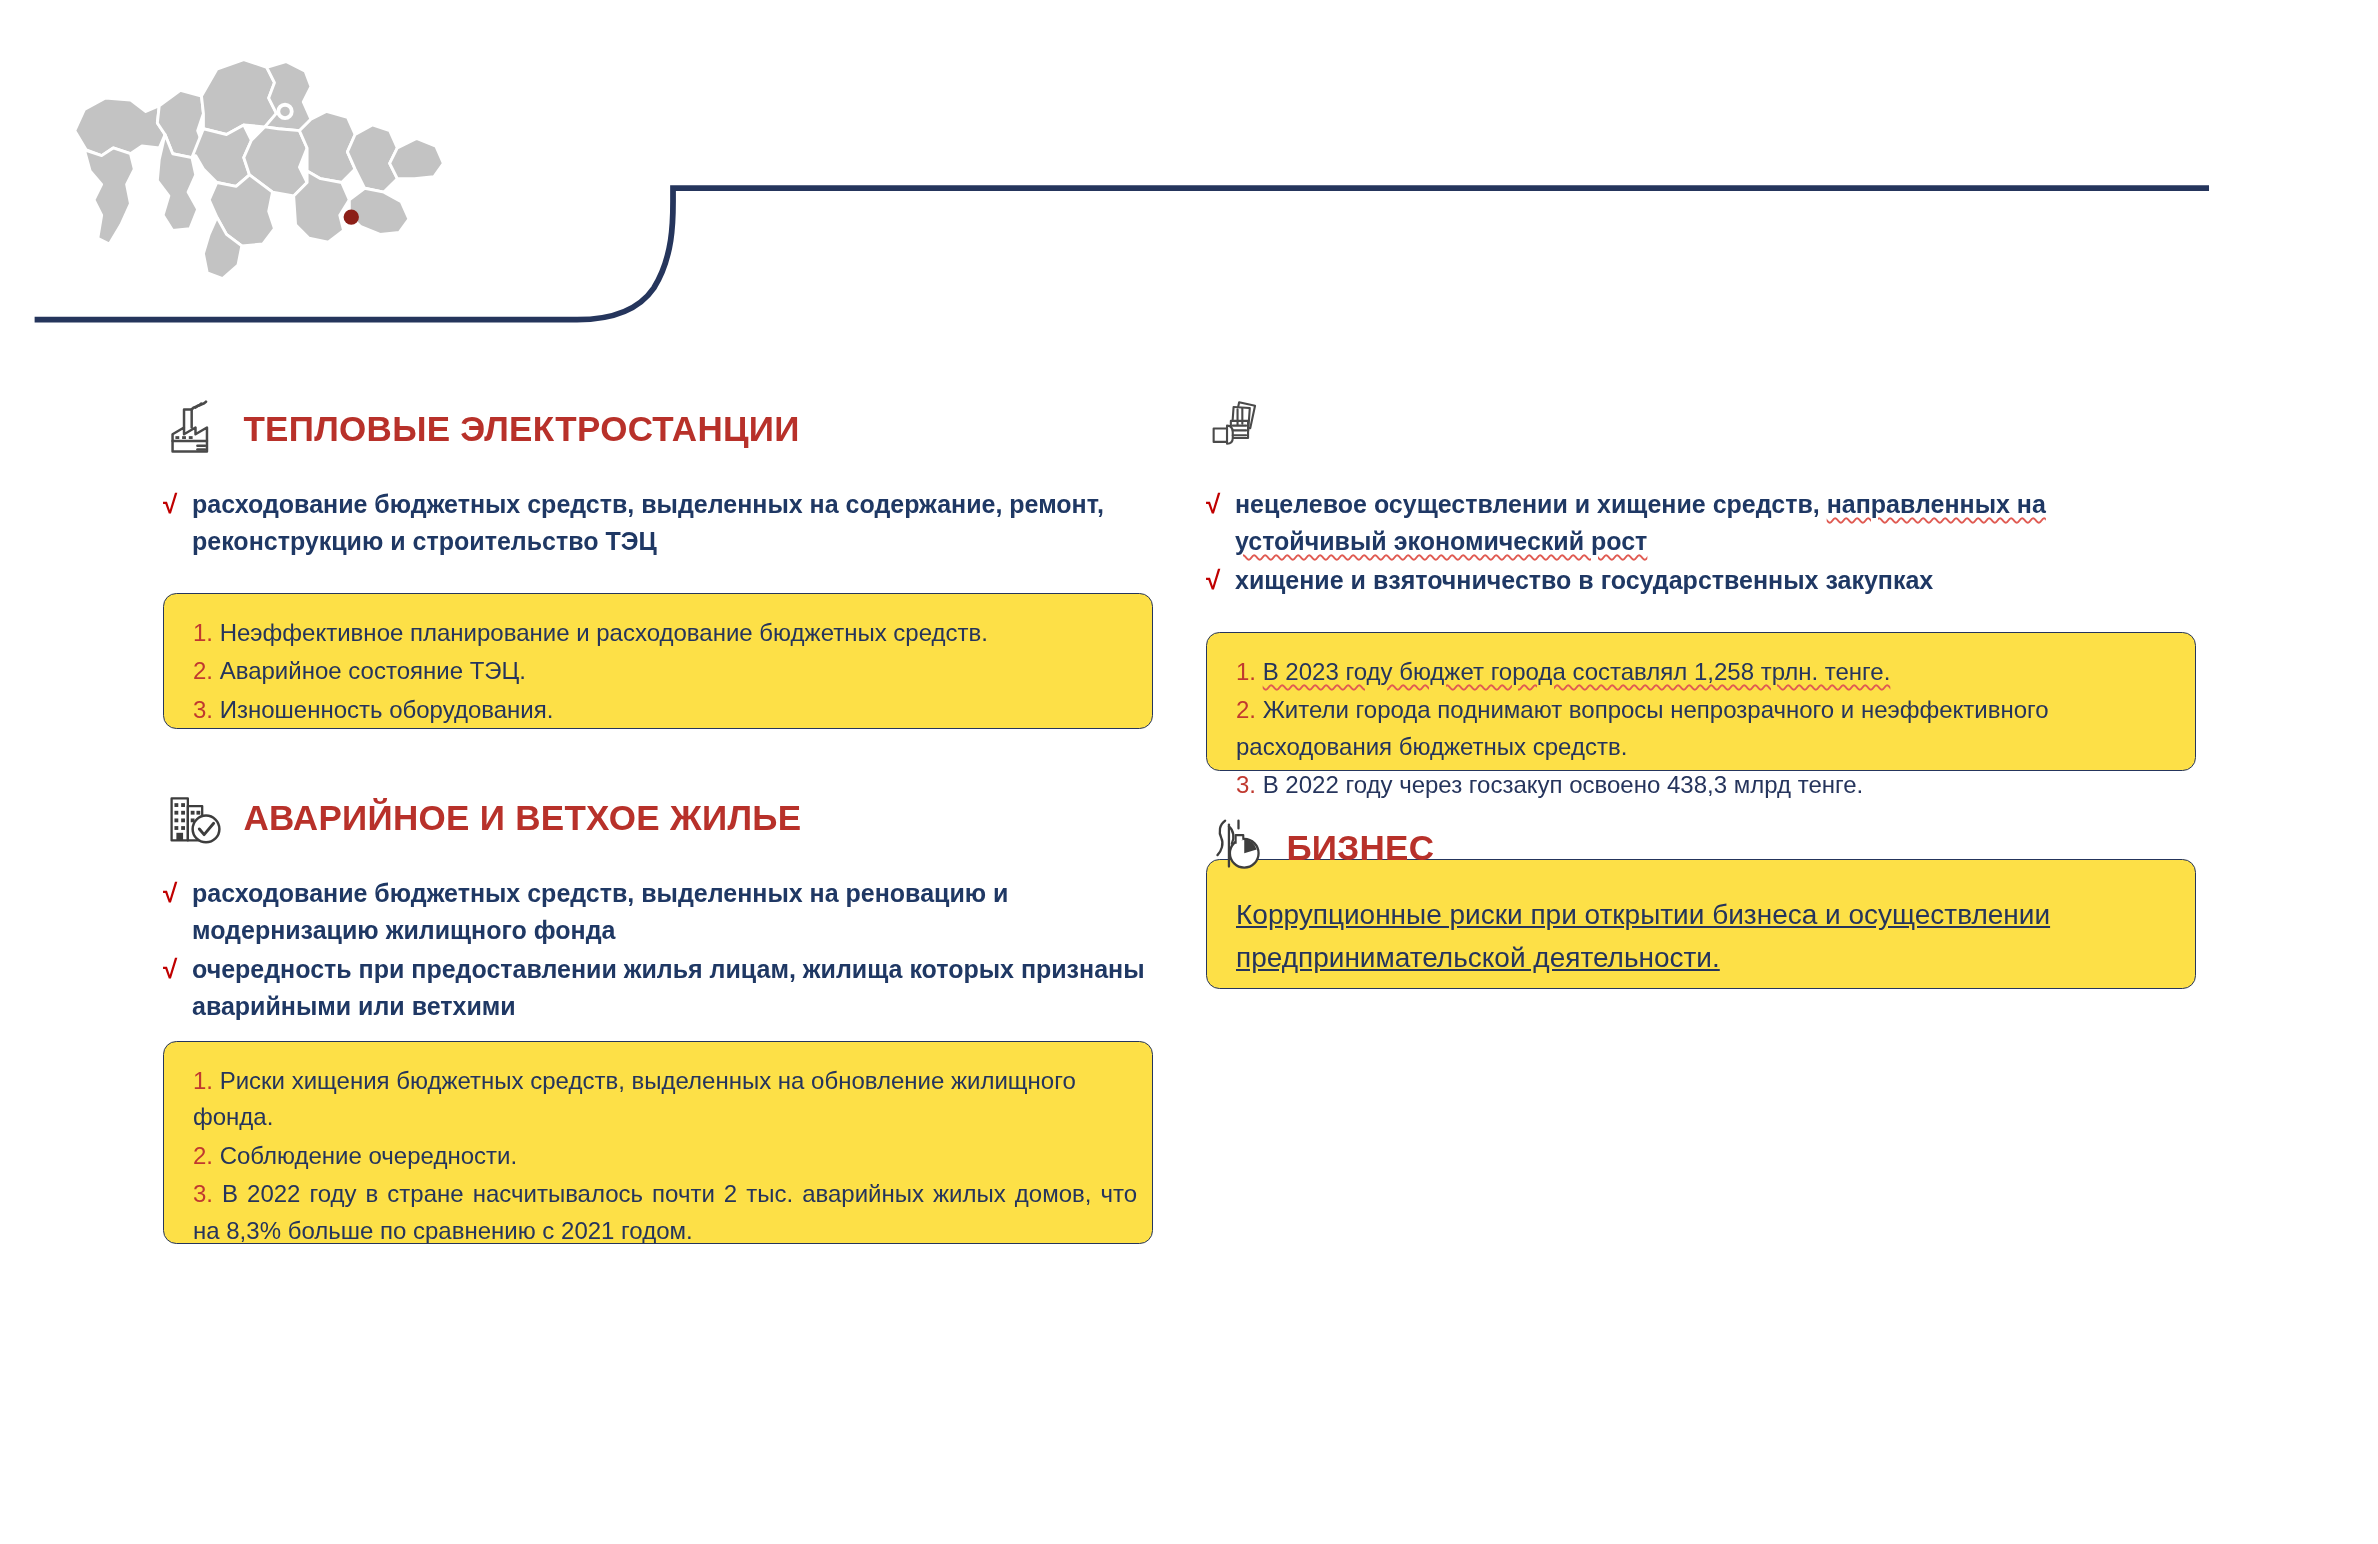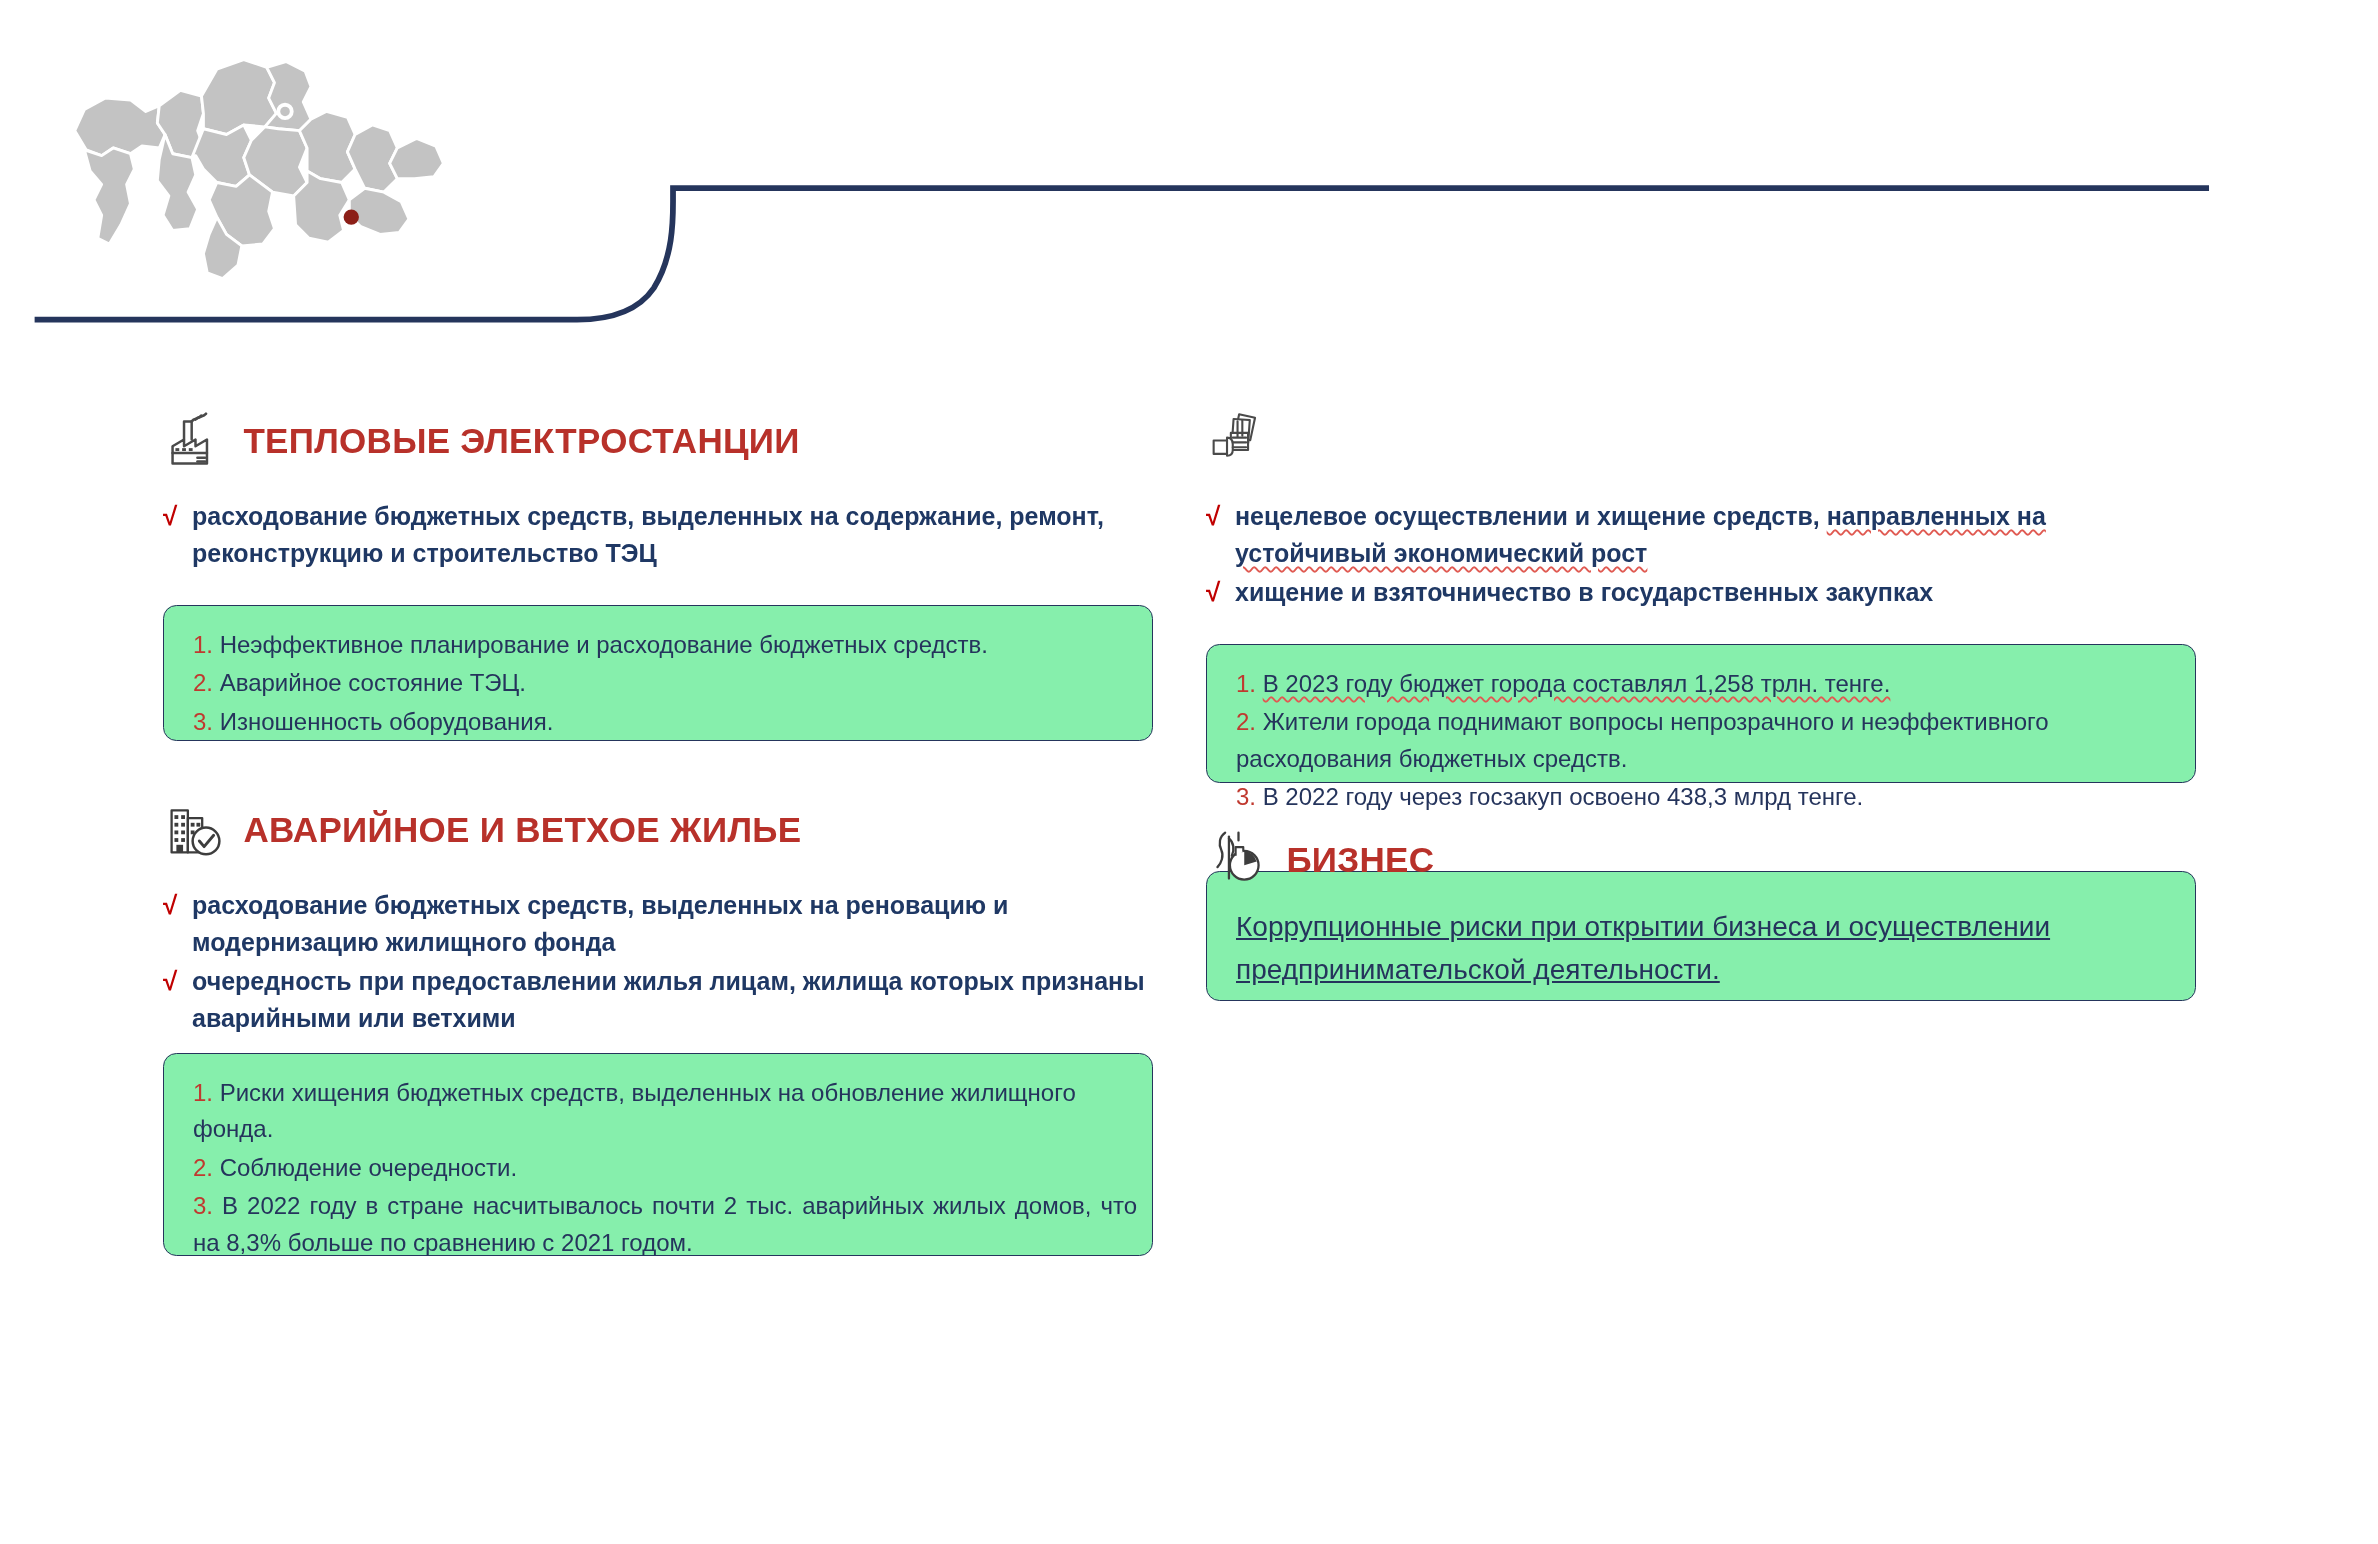--- a/index.html
+++ b/index.html
@@ -47,21 +47,21 @@
   }
 
   #header-rule {
     position: absolute;
     left: 0; top: 0;
     width: 2379px; height: 336px;
     pointer-events: none;
   }
 
   
-  .column { position: absolute; top: 408px; }
+  .column { position: absolute; top: 396px; }
   #col-left  { left: 163px;  width: 990px; }
   #col-right { left: 1206px; width: 990px; }
 
   .section { position: relative; }
 
   .sec-head {
     display: flex;
     align-items: center;
     gap: 15.4px;
     margin: 0;
@@ -113,21 +113,21 @@
     text-decoration-color: #e05a52;
     text-decoration-style: wavy;
     text-decoration-thickness: 1.9px;
     text-underline-offset: 3.8px;
   }
 
   
   .box {
     border: 1.9px solid #25355c;
     border-radius: 13.4px;
-    background: #86efac;
+    background: #fde047;
     padding: 21px 15px 25px 29px;
     box-sizing: border-box;
   }
   .box ol {
     margin: 0;
     padding: 0;
     list-style: none;
     color: #25345c;
     font-size: 24px;
     line-height: 1.52;

